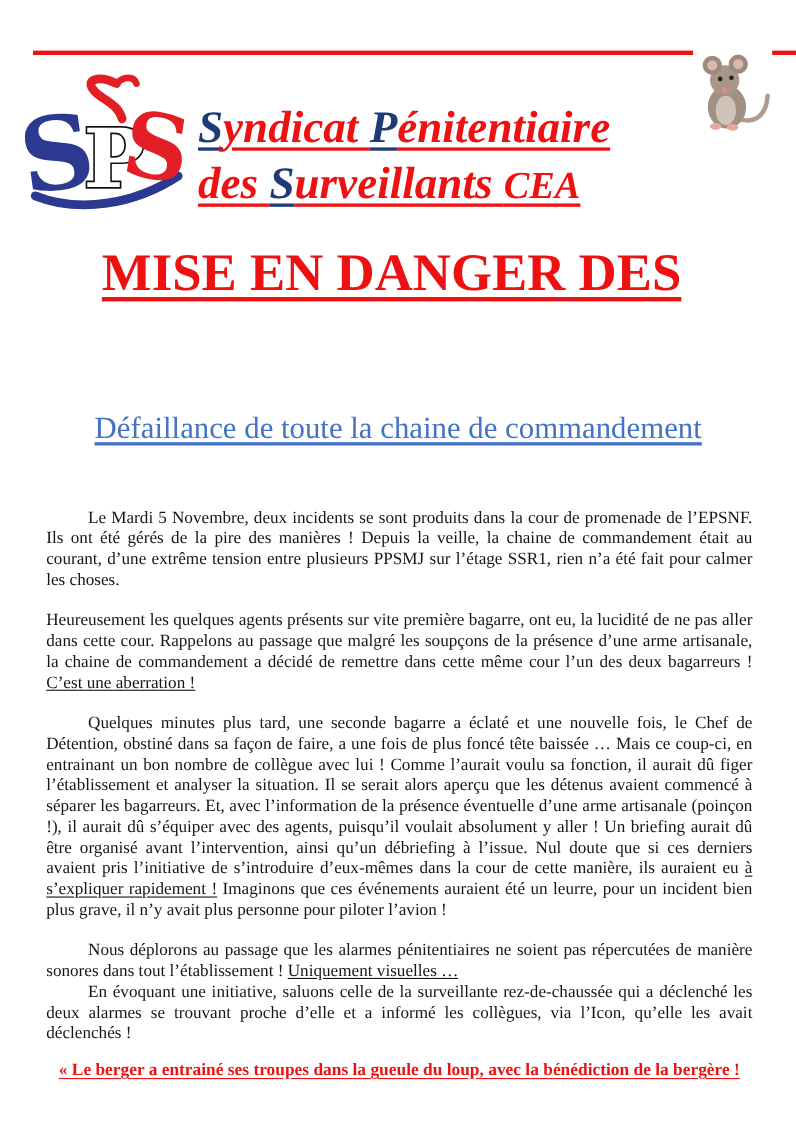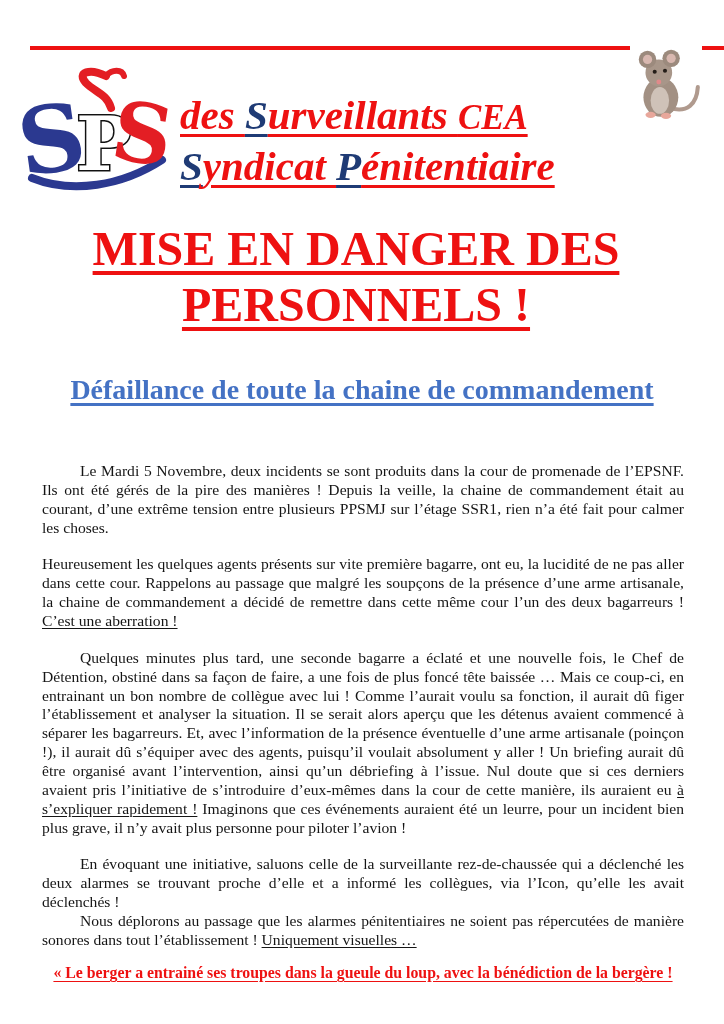--- a/index.html
+++ b/index.html
@@ -54,21 +54,21 @@
     font-weight:bold;font-size:48px;line-height:1.16;
   }
   .headline span{
     text-decoration:underline;
     text-decoration-thickness:4px;
     text-underline-offset:6px;
   }
   .subheadline{
     position:absolute;top:372px;left:0;width:724px;
     text-align:center;color:var(--head-blue);
-    font-weight:bold;font-size:28px;line-height:1.28;
+    font-weight:normal;font-size:28px;line-height:1.28;
   }
   .subheadline span{
     text-decoration:underline;
     text-decoration-thickness:2.5px;
     text-underline-offset:4px;
   }
   .content{
     position:absolute;top:462px;left:42px;width:642px;
     font-size:15.6px;line-height:1.21;text-align:justify;
   }
@@ -114,39 +114,38 @@
       <circle cx="24" cy="27" r="2" fill="#241d18"></circle>
       <circle cx="34" cy="26" r="2" fill="#241d18"></circle>
       <circle cx="28" cy="37" r="2.4" fill="#e08a8a"></circle>
       <ellipse cx="20" cy="69" rx="5" ry="3" fill="#e8a79b"></ellipse>
       <ellipse cx="35" cy="70" rx="5" ry="3" fill="#e8a79b"></ellipse>
     </svg>
   </div>
 
 
   <div class="union-title">
+    <div><span class="ini">S</span><span class="rst">yndicat </span><span class="ini">P</span><span class="rst">énitentiaire</span></div>
     <div><span class="rst">des </span><span class="ini">S</span><span class="rst">urveillants </span><span class="rst cea">CEA</span></div>
-    <div><span class="ini">S</span><span class="rst">yndicat </span><span class="ini">P</span><span class="rst">énitentiaire</span></div>
   </div>
 
   <h1 class="headline">
     <span>MISE EN DANGER DES</span><br>
-    <span>PERSONNELS !</span>
   </h1>
 
   <h2 class="subheadline">
     <span>Défaillance de toute la chaine de commandement</span><br>
   </h2>
 
   <div class="content">
     <p class="indent gap">Le Mardi 5 Novembre, deux incidents se sont produits dans la cour de promenade de l’EPSNF. Ils ont été gérés de la pire des manières ! Depuis la veille, la chaine de commandement était au courant, d’une extrême tension entre plusieurs PPSMJ sur l’étage SSR1, rien n’a été fait pour calmer les choses.</p>
 
     <p class="gap"><span>Heureusement les quelques agents présents sur vite première bagarre, ont eu, la lucidité de ne pas aller dans cette cour. Rappelons au passage que malgré les soupçons de la présence d’une arme artisanale, la chaine de commandement a décidé de remettre dans cette même cour l’un des deux bagarreurs ! </span><span class="u">C’est une aberration !</span></p>
 
     <p class="indent gap"><span>Quelques minutes plus tard, une seconde bagarre a éclaté et une nouvelle fois, le Chef de Détention, obstiné dans sa façon de faire, a une fois de plus foncé tête baissée … Mais ce coup-ci, en entrainant un bon nombre de collègue avec lui ! Comme l’aurait voulu sa fonction, il aurait dû figer l’établissement et analyser la situation. Il se serait alors aperçu que les détenus avaient commencé à séparer les bagarreurs. Et, avec l’information de la présence éventuelle d’une arme artisanale (poinçon !), il aurait dû s’équiper avec des agents, puisqu’il voulait absolument y aller ! Un briefing aurait dû être organisé avant l’intervention, ainsi qu’un débriefing à l’issue. Nul doute que si ces derniers avaient pris l’initiative de s’introduire d’eux-mêmes dans la cour de cette manière, ils auraient eu </span><span class="u">à s’expliquer rapidement !</span><span> Imaginons que ces événements auraient été un leurre, pour un incident bien plus grave, il n’y avait plus personne pour piloter l’avion !</span></p>
 
+    <p class="indent"><span>Nous déplorons au passage que les alarmes pénitentiaires ne soient pas répercutées de manière sonores dans tout l’établissement ! </span><span class="u">Uniquement visuelles …</span></p>
     <p class="indent">En évoquant une initiative, saluons celle de la surveillante rez-de-chaussée qui a déclenché les deux alarmes se trouvant proche d’elle et a informé les collègues, via l’Icon, qu’elle les avait déclenchés !</p>
-    <p class="indent"><span>Nous déplorons au passage que les alarmes pénitentiaires ne soient pas répercutées de manière sonores dans tout l’établissement ! </span><span class="u">Uniquement visuelles …</span></p>
 
     <p class="quote"><span>« Le berger a entrainé ses troupes dans la gueule du loup, avec la bénédiction de la bergère !</span></p>
   </div>
 
 </div>
 
 </body></html>

